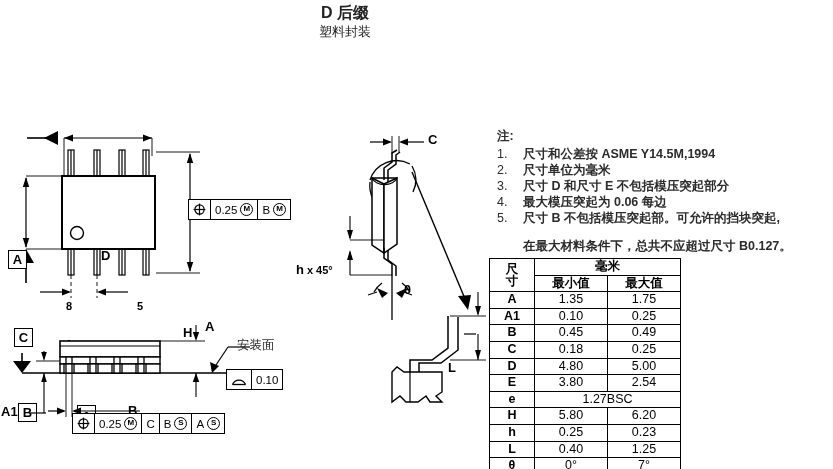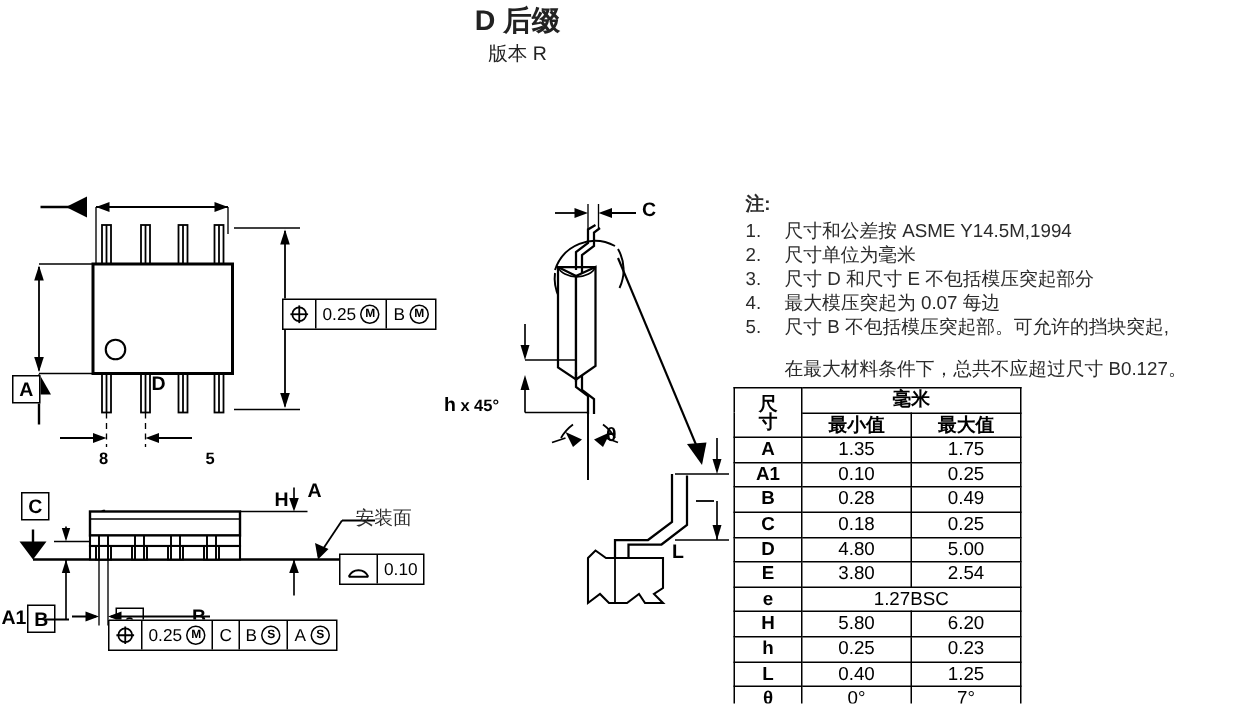--- a/index.html
+++ b/index.html
@@ -19,38 +19,38 @@
 
   
   #title-block {
     left: 255px;
     top: 2px;
     width: 180px;
     text-align: center;
     line-height: 1.32;
   }
   #title-block .t-line { font-size: 13px; color: #222; white-space: nowrap; }
-  #title-block .t-line.bold { font-weight: bold; font-size: 19px; }
+  #title-block .t-line.bold { font-weight: bold; font-size: 16px; }
 
   
   #notes-block {
     left: 497px;
     top: 128px;
     width: 336px;
     font-size: 12.5px;
     color: #2b2b2b;
   }
   #notes-block .notes-heading { font-weight: bold; margin-bottom: 1px; }
   #notes-block .note-row {
     display: flex;
     align-items: flex-start;
     line-height: 1.28;
   }
   #notes-block .note-num { width: 26px; flex: 0 0 26px; }
-  #notes-block .note-txt { flex: 1; }
+  #notes-block .note-txt { flex: 1; font-weight: bold; }
   #notes-block .note-txt.cont { margin-left: 26px; margin-top: 12px; }
 
   
   #dim-table {
     left: 489px;
     top: 258px;
     border-collapse: collapse;
     font-size: 12.5px;
     background: #fff;
   }
@@ -122,40 +122,40 @@
     text-align: center;
     font-weight: bold;
   }
   svg { display: block; overflow: visible; }
 </style>
 </head>
 <body>
 
 <div class="abs" id="title-block">
   <div class="t-line bold">D 后缀</div>
-  <div class="t-line">版本 R</div>
+  <div class="t-line">塑料封装</div>
 </div>
 
 <div class="abs" id="notes-block">
   <div class="notes-heading">注:</div>
   <div class="note-row">
     <span class="note-num">1.</span>
     <span class="note-txt">尺寸和公差按 ASME Y14.5M,1994</span>
   </div>
   <div class="note-row">
     <span class="note-num">2.</span>
     <span class="note-txt">尺寸单位为毫米</span>
   </div>
   <div class="note-row">
     <span class="note-num">3.</span>
     <span class="note-txt">尺寸 D 和尺寸 E 不包括模压突起部分</span>
   </div>
   <div class="note-row">
     <span class="note-num">4.</span>
-    <span class="note-txt">最大模压突起为 0.07 每边</span>
+    <span class="note-txt">最大模压突起为 0.06 每边</span>
   </div>
   <div class="note-row">
     <span class="note-num">5.</span>
     <span class="note-txt">尺寸 B 不包括模压突起部。可允许的挡块突起,</span>
   </div>
   <div class="note-txt cont">在最大材料条件下，总共不应超过尺寸 B0.127。</div>
 </div>
 
 <table id="dim-table" class="abs">
   <tbody>
@@ -176,21 +176,21 @@
         <td class="val">1.35</td>
         <td class="val">1.75</td>
       </tr>
     <tr>
         <td>A1</td>
         <td class="val">0.10</td>
         <td class="val">0.25</td>
       </tr>
     <tr>
         <td>B</td>
-        <td class="val">0.28</td>
+        <td class="val">0.45</td>
         <td class="val">0.49</td>
       </tr>
     <tr>
         <td>C</td>
         <td class="val">0.18</td>
         <td class="val">0.25</td>
       </tr>
     <tr>
         <td>D</td>
         <td class="val">4.80</td>

